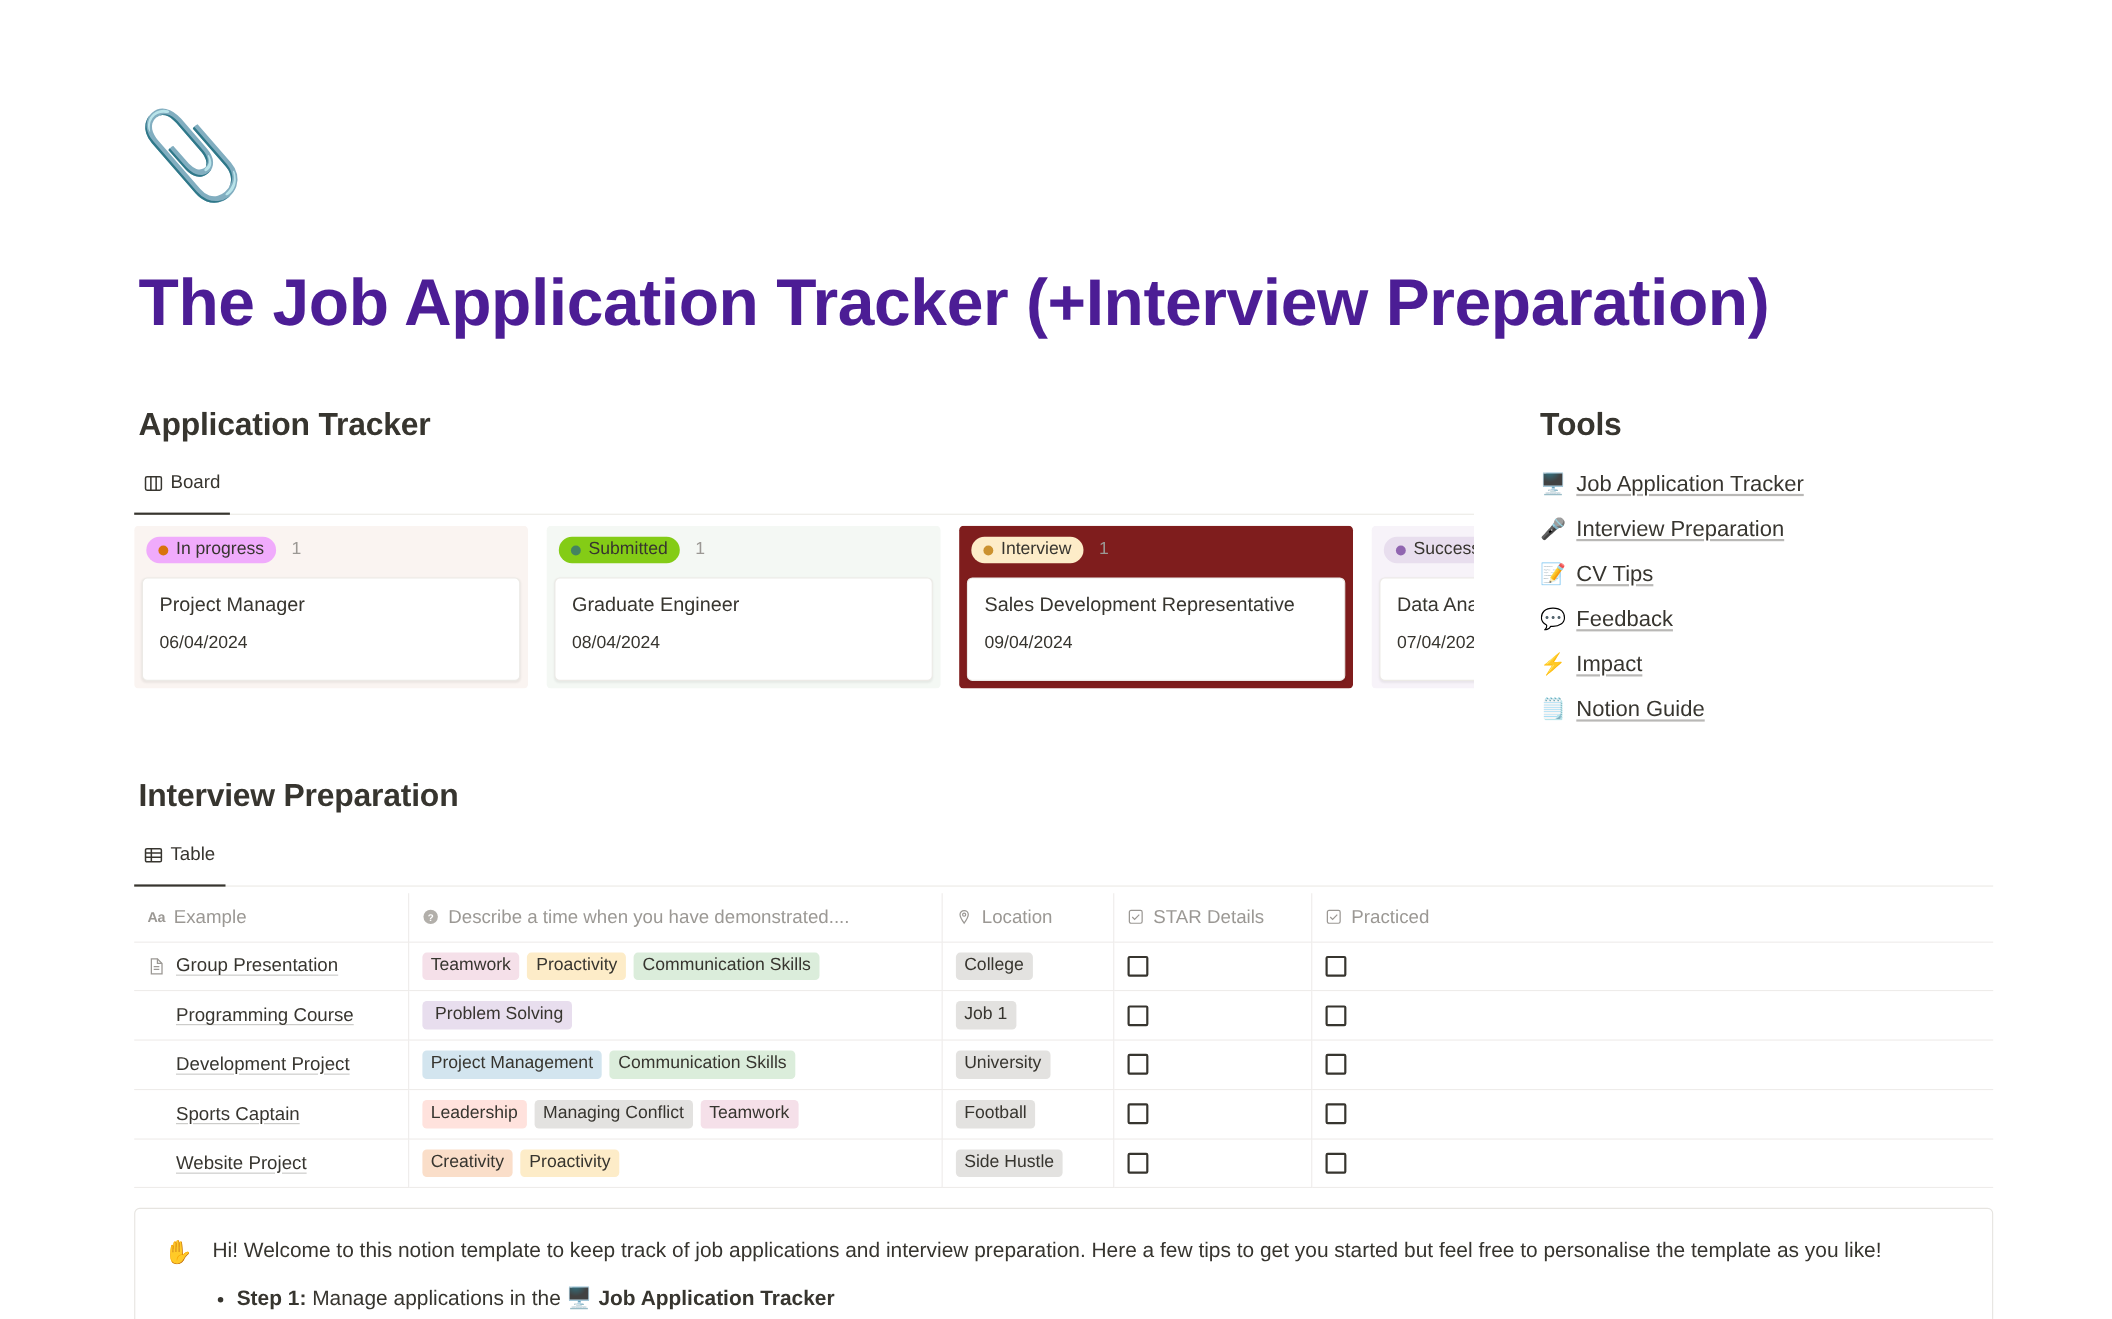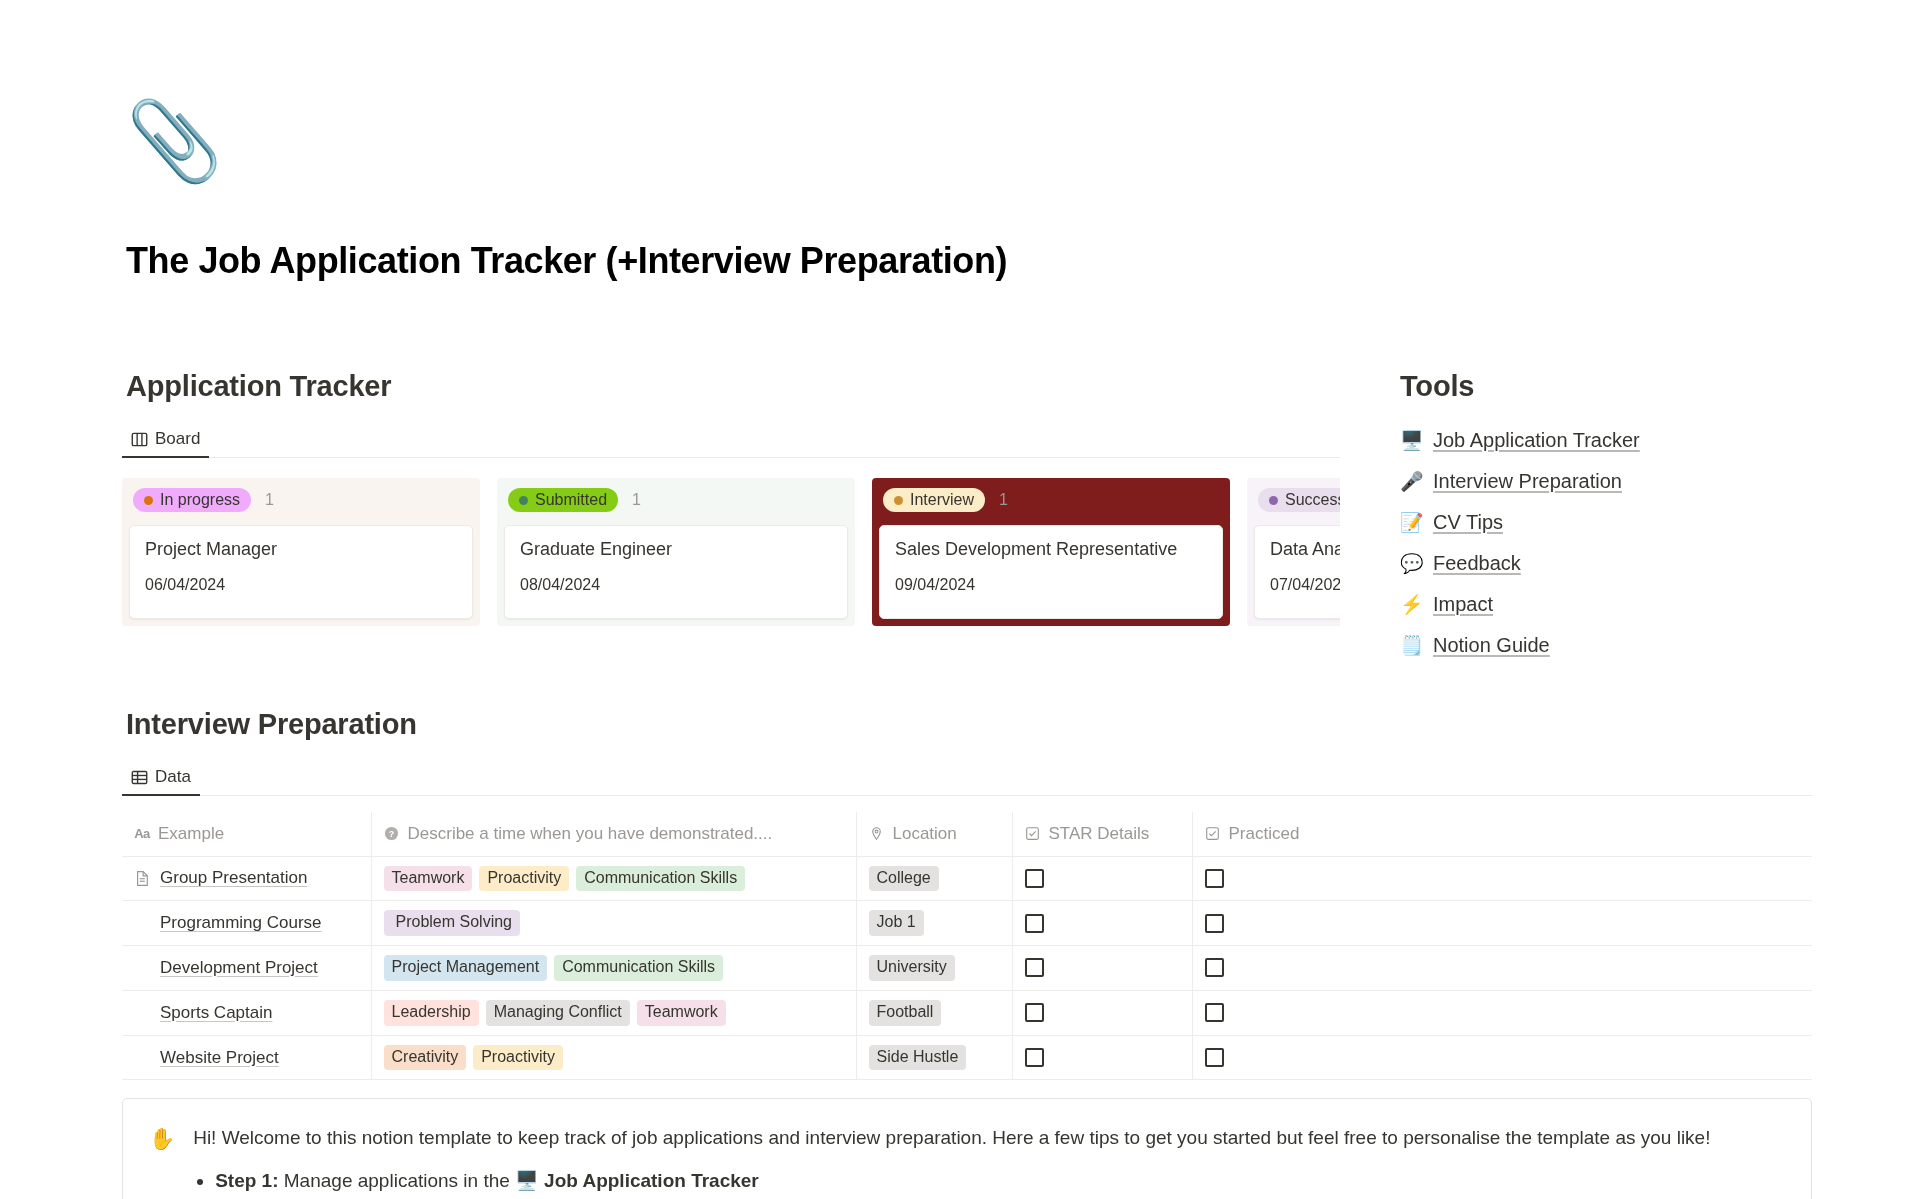--- a/index.html
+++ b/index.html
@@ -25,24 +25,24 @@
     left: 126px;
     top: 102px;
     font-size: 78px;
     line-height: 1;
     user-select: none;
   }
   .page-title {
     position: absolute;
     left: 126px;
     top: 240px;
-    font-size: 36px;
+    font-size: 60px;
     font-weight: bold;
     letter-spacing: -0.4px;
-    color: #000000;
+    color: #4c1d95;
     white-space: nowrap;
   }
 
   
   .section-heading {
     font-size: 29px;
     font-weight: bold;
     color: #37352f;
     letter-spacing: -0.2px;
   }
@@ -56,21 +56,21 @@
     display: flex;
     align-items: flex-end;
     border-bottom: 1px solid #eceae5;
   }
   #tracker-tabs { left: 122px; top: 425px; width: 1218px; }
   #prep-tabs    { left: 122px; top: 763px; width: 1690px; }
   .view-tab {
     display: flex;
     align-items: center;
     gap: 7px;
-    padding: 4px 9px 7px 9px;
+    padding: 4px 9px 17px 9px;
     font-size: 17px;
     color: #37352f;
     border-bottom: 2px solid #37352f;
     margin-bottom: -1px;
     cursor: pointer;
   }
   .view-tab .vt-icon {
     display: inline-flex;
     width: 17px; height: 17px;
     align-items: center; justify-content: center;
@@ -396,21 +396,21 @@
   <div id="prep-tabs" class="view-tabs">
     <div class="view-tab">
       <span class="vt-icon">
         <svg width="17" height="17" viewBox="0 0 16 16" fill="none" stroke="currentColor" stroke-width="1.3">
           <rect x="1.2" y="2.4" width="13.6" height="11.2" rx="1.2"></rect>
           <line x1="1.2" y1="6.1" x2="14.8" y2="6.1"></line>
           <line x1="1.2" y1="9.8" x2="14.8" y2="9.8"></line>
           <line x1="6.2" y1="2.4" x2="6.2" y2="13.6"></line>
         </svg>
       </span>
-      <span>Data</span>
+      <span>Table</span>
     </div>
   </div>
 
   <table class="prep-table">
     <colgroup>
       <col class="c-example">
         <col class="c-describe">
         <col class="c-location">
         <col class="c-star">
         <col class="c-prac">

